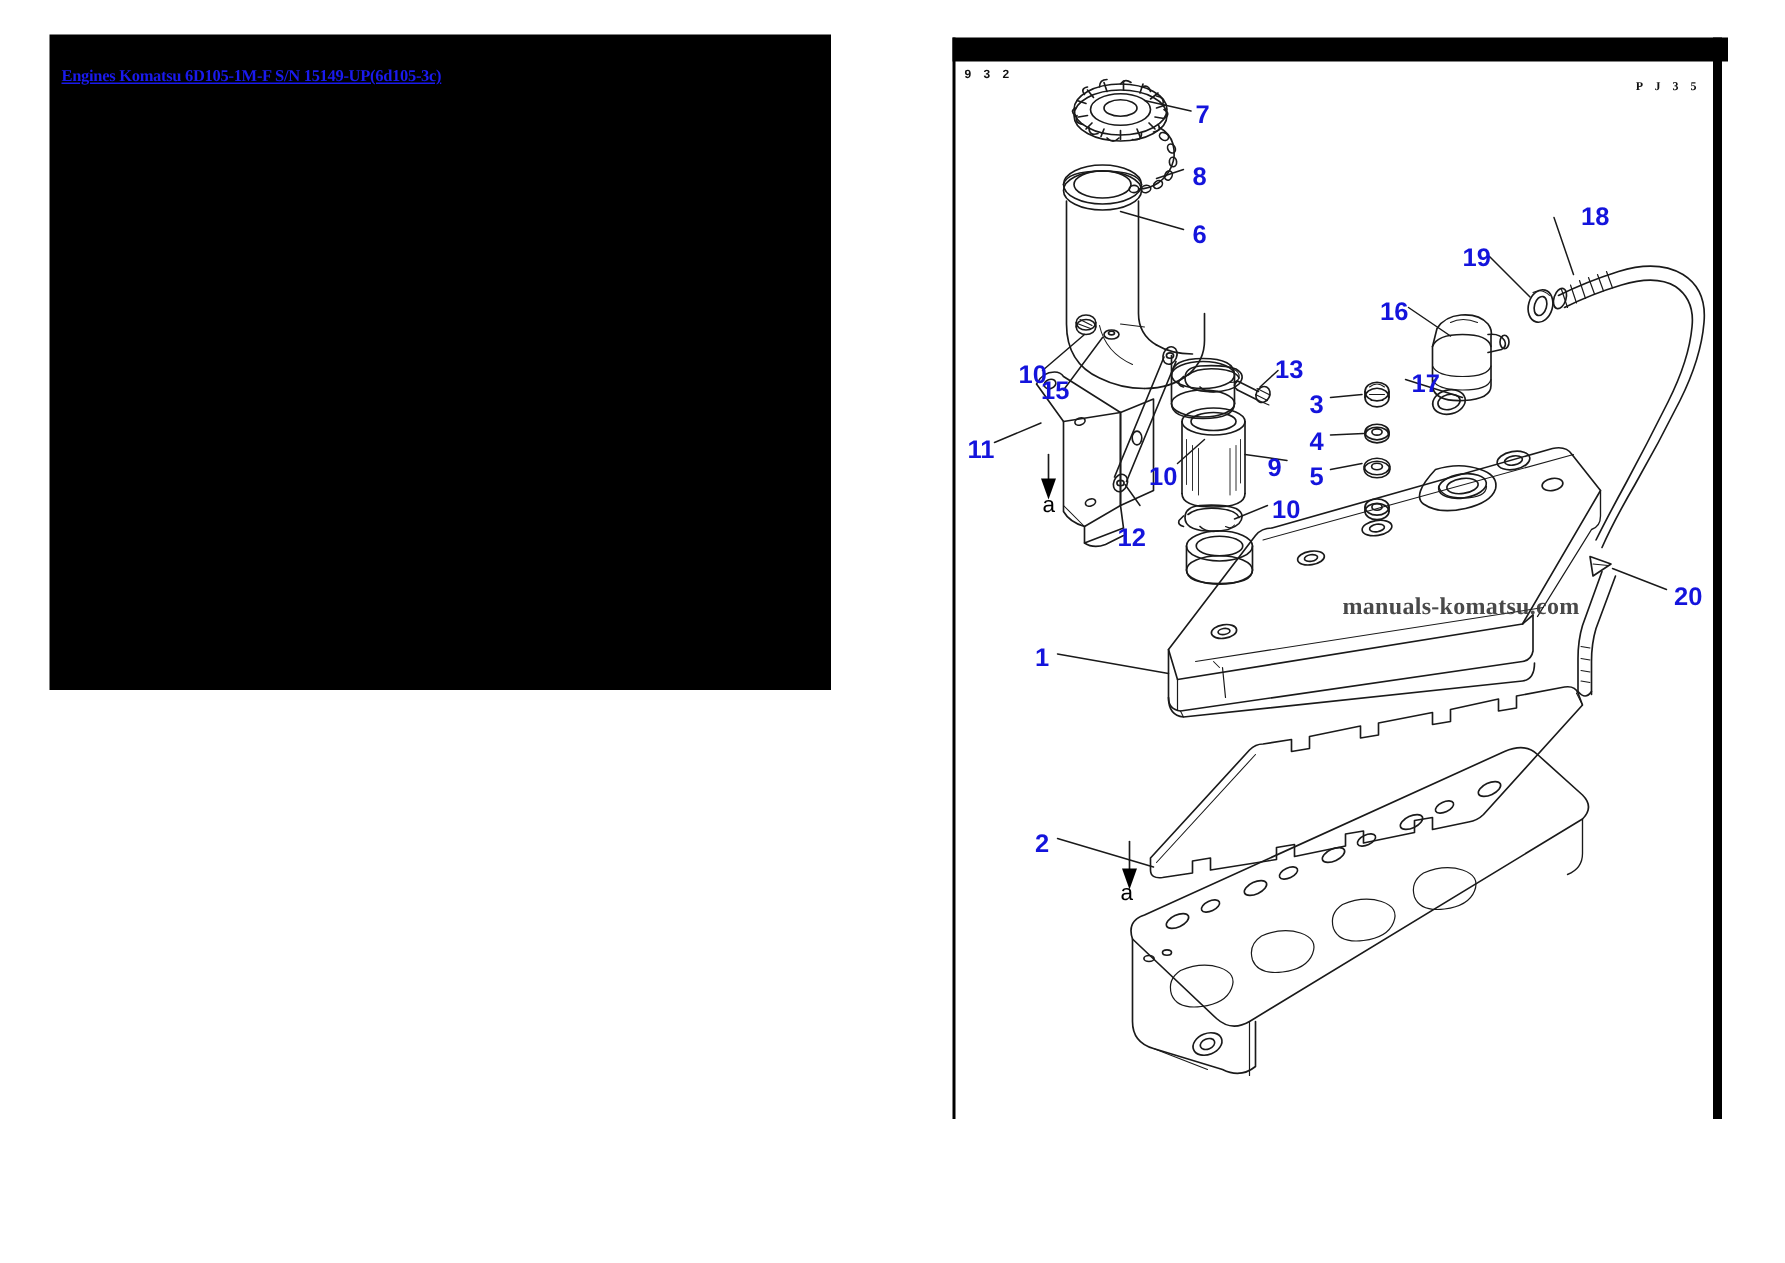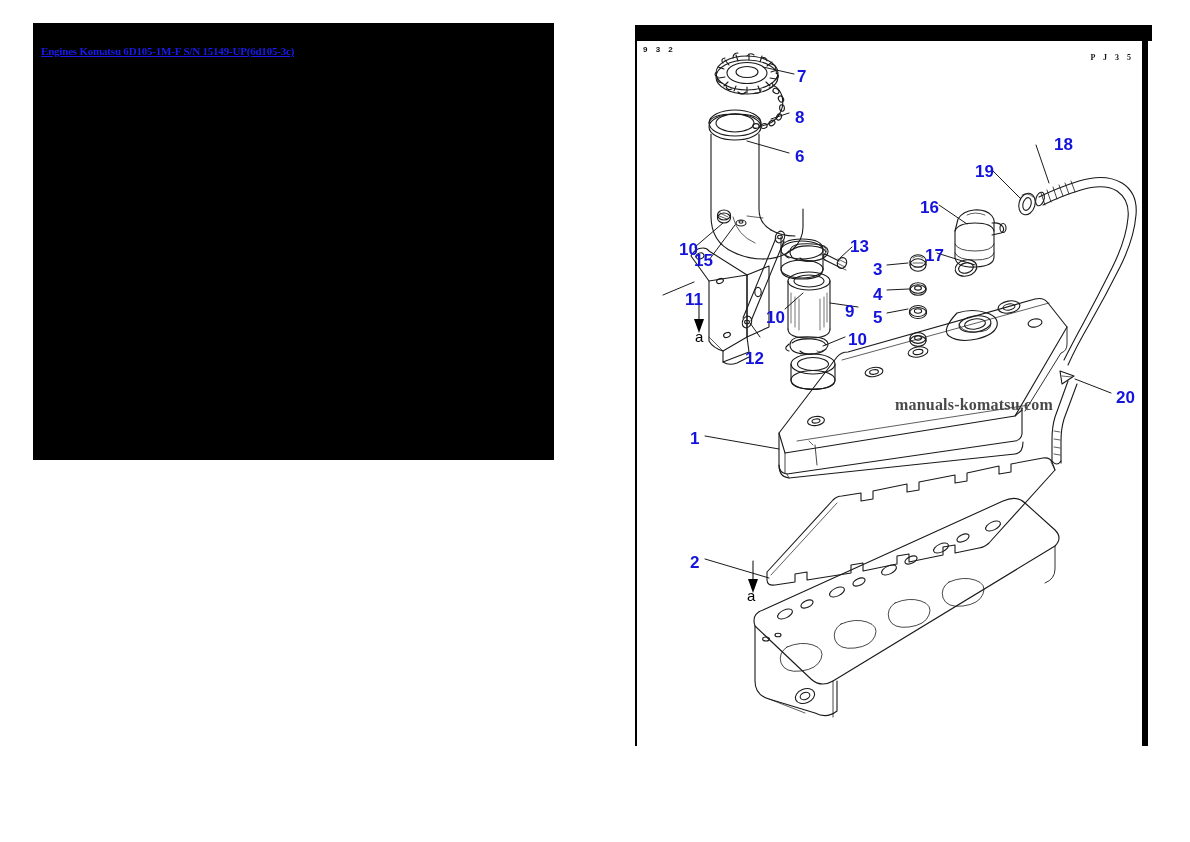--- a/index.html
+++ b/index.html
@@ -452,23 +452,23 @@
 
       <div class="callout" style="left:160px; top:27px;">7</div>
       <div class="callout" style="left:158px; top:68px;">8</div>
       <div class="callout" style="left:158px; top:107px;">6</div>
       <div class="callout" style="left:385px; top:95px;margin-left:32px;">18</div>
       <div class="callout" style="left:338px; top:122px;">19</div>
       <div class="callout" style="left:283px; top:158px;">16</div>
       <div class="callout" style="left:213px; top:197px;">13</div>
       <div class="callout" style="left:42px;  top:200px;">10</div>
       <div class="callout" style="left:57px;  top:211px;">15</div>
-      <div class="callout" style="left:288px; top:206px;">17</div>
+      <div class="callout" style="left:304px; top:206px;">17</div>
       <div class="callout" style="left:236px; top:220px;">3</div>
-      <div class="callout" style="left:8px;   top:250px;margin-left:40px;">11</div>
+      <div class="callout" style="left:8px;   top:250px;">11</div>
       <div class="callout" style="left:236px; top:245px;">4</div>
       <div class="callout" style="left:208px; top:262px;">9</div>
       <div class="callout" style="left:129px; top:268px;">10</div>
       <div class="callout" style="left:236px; top:268px;">5</div>
       <div class="callout" style="left:108px; top:309px;">12</div>
       <div class="callout" style="left:211px; top:290px;">10</div>
       <div class="callout" style="left:479px; top:348px;">20</div>
       <div class="callout" style="left:53px;  top:389px;">1</div>
       <div class="callout" style="left:53px;  top:513px;">2</div>
 

